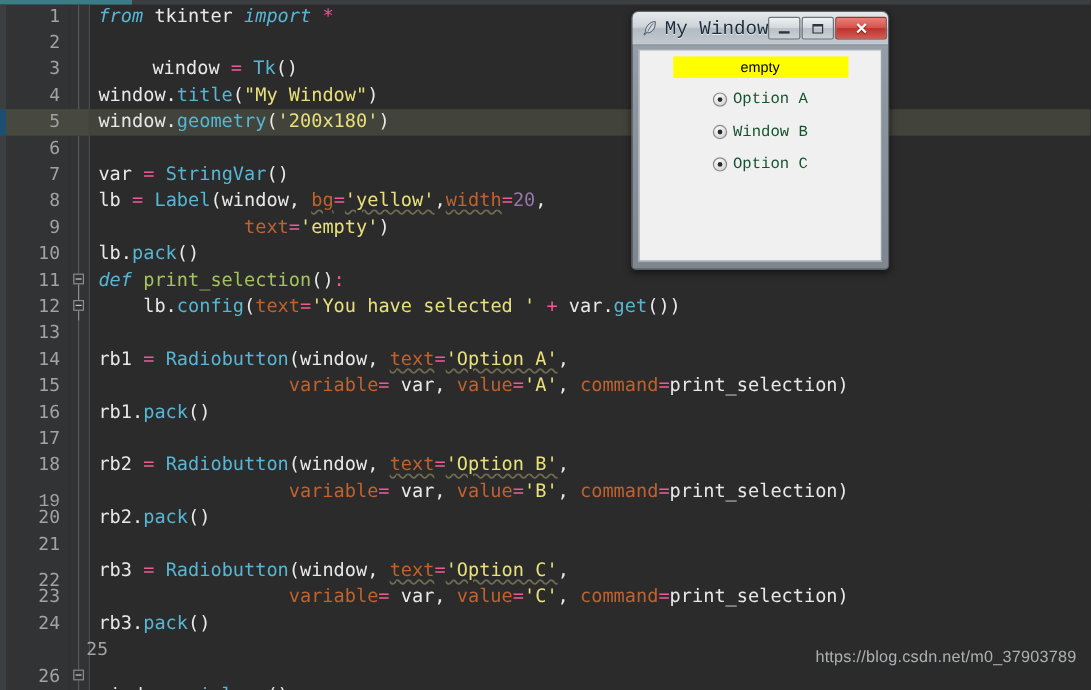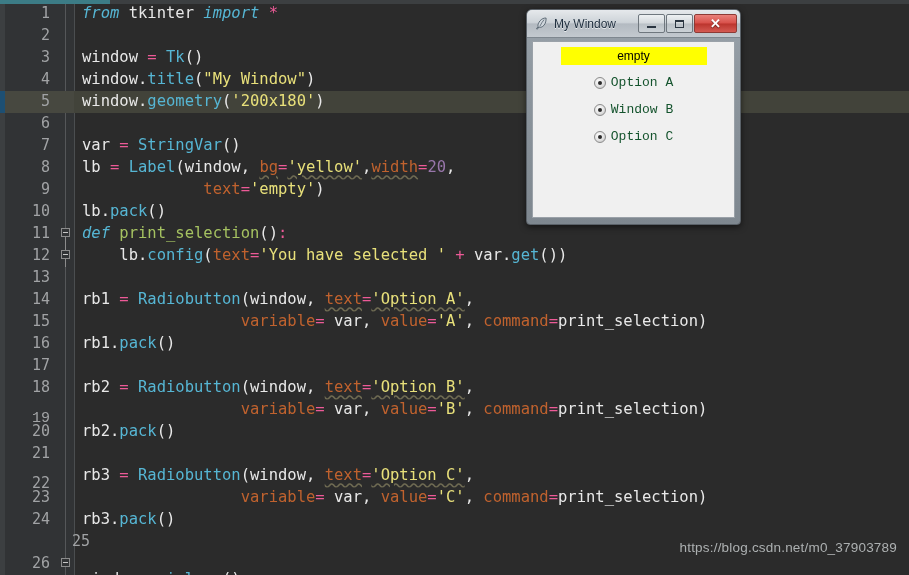--- a/index.html
+++ b/index.html
@@ -194,23 +194,23 @@
     padding: 0 3px 0 7px;
     box-sizing: border-box;
     border-bottom: 1px solid #7e878f;
   }
   .tk-icon {
     width: 15px; height: 15px;
     margin-right: 5px;
     flex: 0 0 auto;
   }
   .tk-title {
-    font-size: 12px;
+    font-size: 16px;
     color: #1d2d3d;
-    font-family: Liberation Sans, sans-serif;
+    font-family: Liberation Mono, monospace;
     white-space: nowrap;
     flex: 1 1 auto;
     text-shadow: 0 1px 0 rgba(255,255,255,0.7);
   }
   .tk-btns {
     display: flex;
     align-items: center;
     gap: 1px;
     flex: 0 0 auto;
   }
@@ -367,21 +367,21 @@
         <div class="fold-box" style="left: 61px; top: 224px;"></div>
         <div class="fold-stem" style="left: 65px; top: 233px; height: 13px;"></div>
         <div class="fold-box" style="left: 61px; top: 246px;"></div>
         <div class="fold-stem" style="left: 65px; top: 255px; height: 8px;"></div>
         <div class="fold-box" style="left: 61px; top: 554px;"></div>
       </div>
 
     <div class="code-layer" id="code">
         <div class="code-line" style="top: -2px;"><span class="t-kw">from</span><span class="t-white"> </span><span class="t-white">tkinter</span><span class="t-white"> </span><span class="t-kw">import</span><span class="t-white"> </span><span class="t-op">*</span></div>
         <div class="code-line" style="top: 20px;"></div>
-        <div class="code-line" style="top: 42px;"><span class="t-white">window</span><span class="t-white"> </span><span class="t-op">=</span><span class="t-white"> </span><span class="t-func">Tk</span><span class="t-white">()</span></div>
+        <div class="code-line" style="top: 42px; margin-left: 45px;"><span class="t-white">window</span><span class="t-white"> </span><span class="t-op">=</span><span class="t-white"> </span><span class="t-func">Tk</span><span class="t-white">()</span></div>
         <div class="code-line" style="top: 64px;"><span class="t-white">window.</span><span class="t-func">title</span><span class="t-white">(</span><span class="t-str">"My Window"</span><span class="t-white">)</span></div>
         <div class="code-line" style="top: 86px;"><span class="t-white">window.</span><span class="t-func">geometry</span><span class="t-white">(</span><span class="t-str">'200x180'</span><span class="t-white">)</span></div>
         <div class="code-line" style="top: 108px;"></div>
         <div class="code-line" style="top: 130px;"><span class="t-white">var</span><span class="t-white"> </span><span class="t-op">=</span><span class="t-white"> </span><span class="t-func">StringVar</span><span class="t-white">()</span></div>
         <div class="code-line" style="top: 152px;"><span class="t-white">lb</span><span class="t-white"> </span><span class="t-op">=</span><span class="t-white"> </span><span class="t-func">Label</span><span class="t-white">(window, </span><span class="t-kwarg wavy">bg</span><span class="t-op">=</span><span class="t-str wavy">'yellow'</span><span class="t-white">,</span><span class="t-kwarg wavy">width</span><span class="t-op">=</span><span class="t-num">20</span><span class="t-white">,</span></div>
         <div class="code-line" style="top: 174px;"><span class="t-white">             </span><span class="t-kwarg">text</span><span class="t-op">=</span><span class="t-str">'empty'</span><span class="t-white">)</span></div>
         <div class="code-line" style="top: 196px;"><span class="t-white">lb.</span><span class="t-func">pack</span><span class="t-white">()</span></div>
         <div class="code-line" style="top: 218px;"><span class="t-kw">def</span><span class="t-white"> </span><span class="t-def">print_selection</span><span class="t-white">()</span><span class="t-op">:</span></div>
         <div class="code-line" style="top: 240px;"><span class="t-white">    lb.</span><span class="t-func">config</span><span class="t-white">(</span><span class="t-kwarg">text</span><span class="t-op">=</span><span class="t-str">'You have selected '</span><span class="t-white"> </span><span class="t-op">+</span><span class="t-white"> var.</span><span class="t-func">get</span><span class="t-white">())</span></div>
         <div class="code-line" style="top: 262px;"></div>

